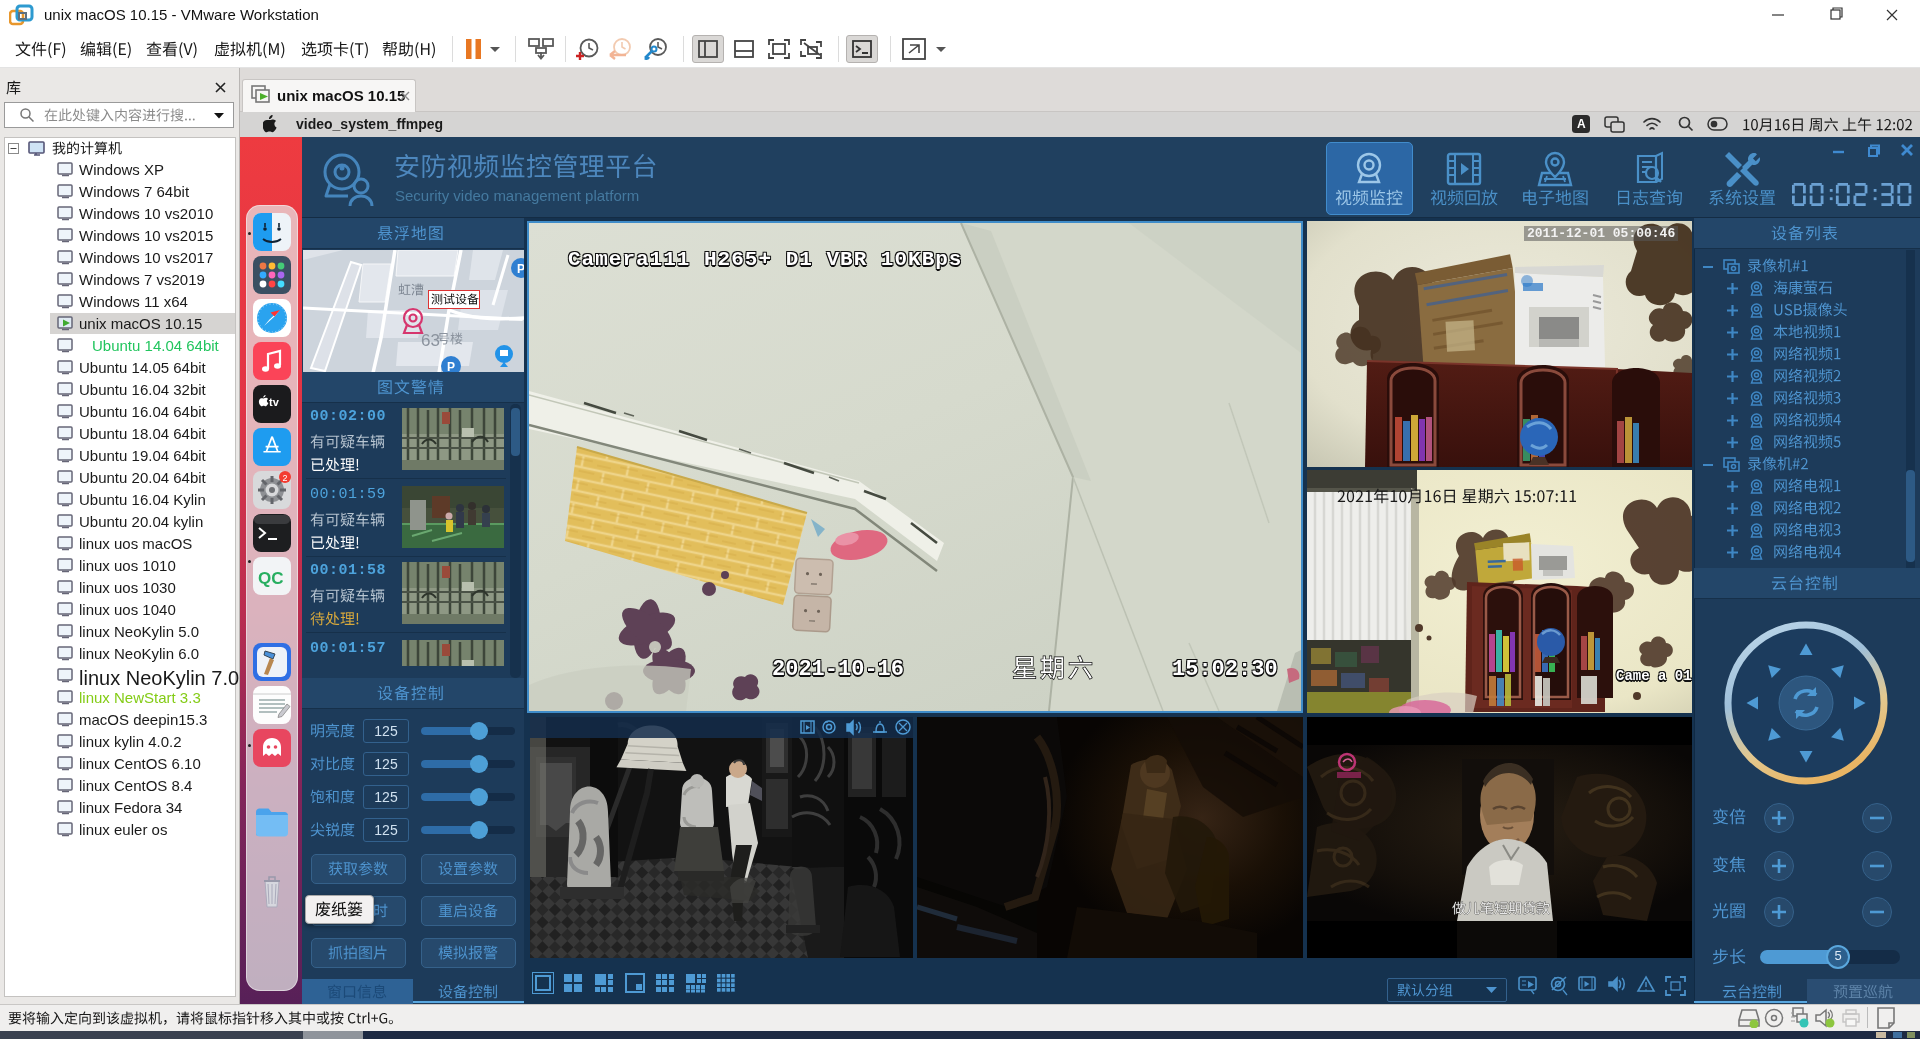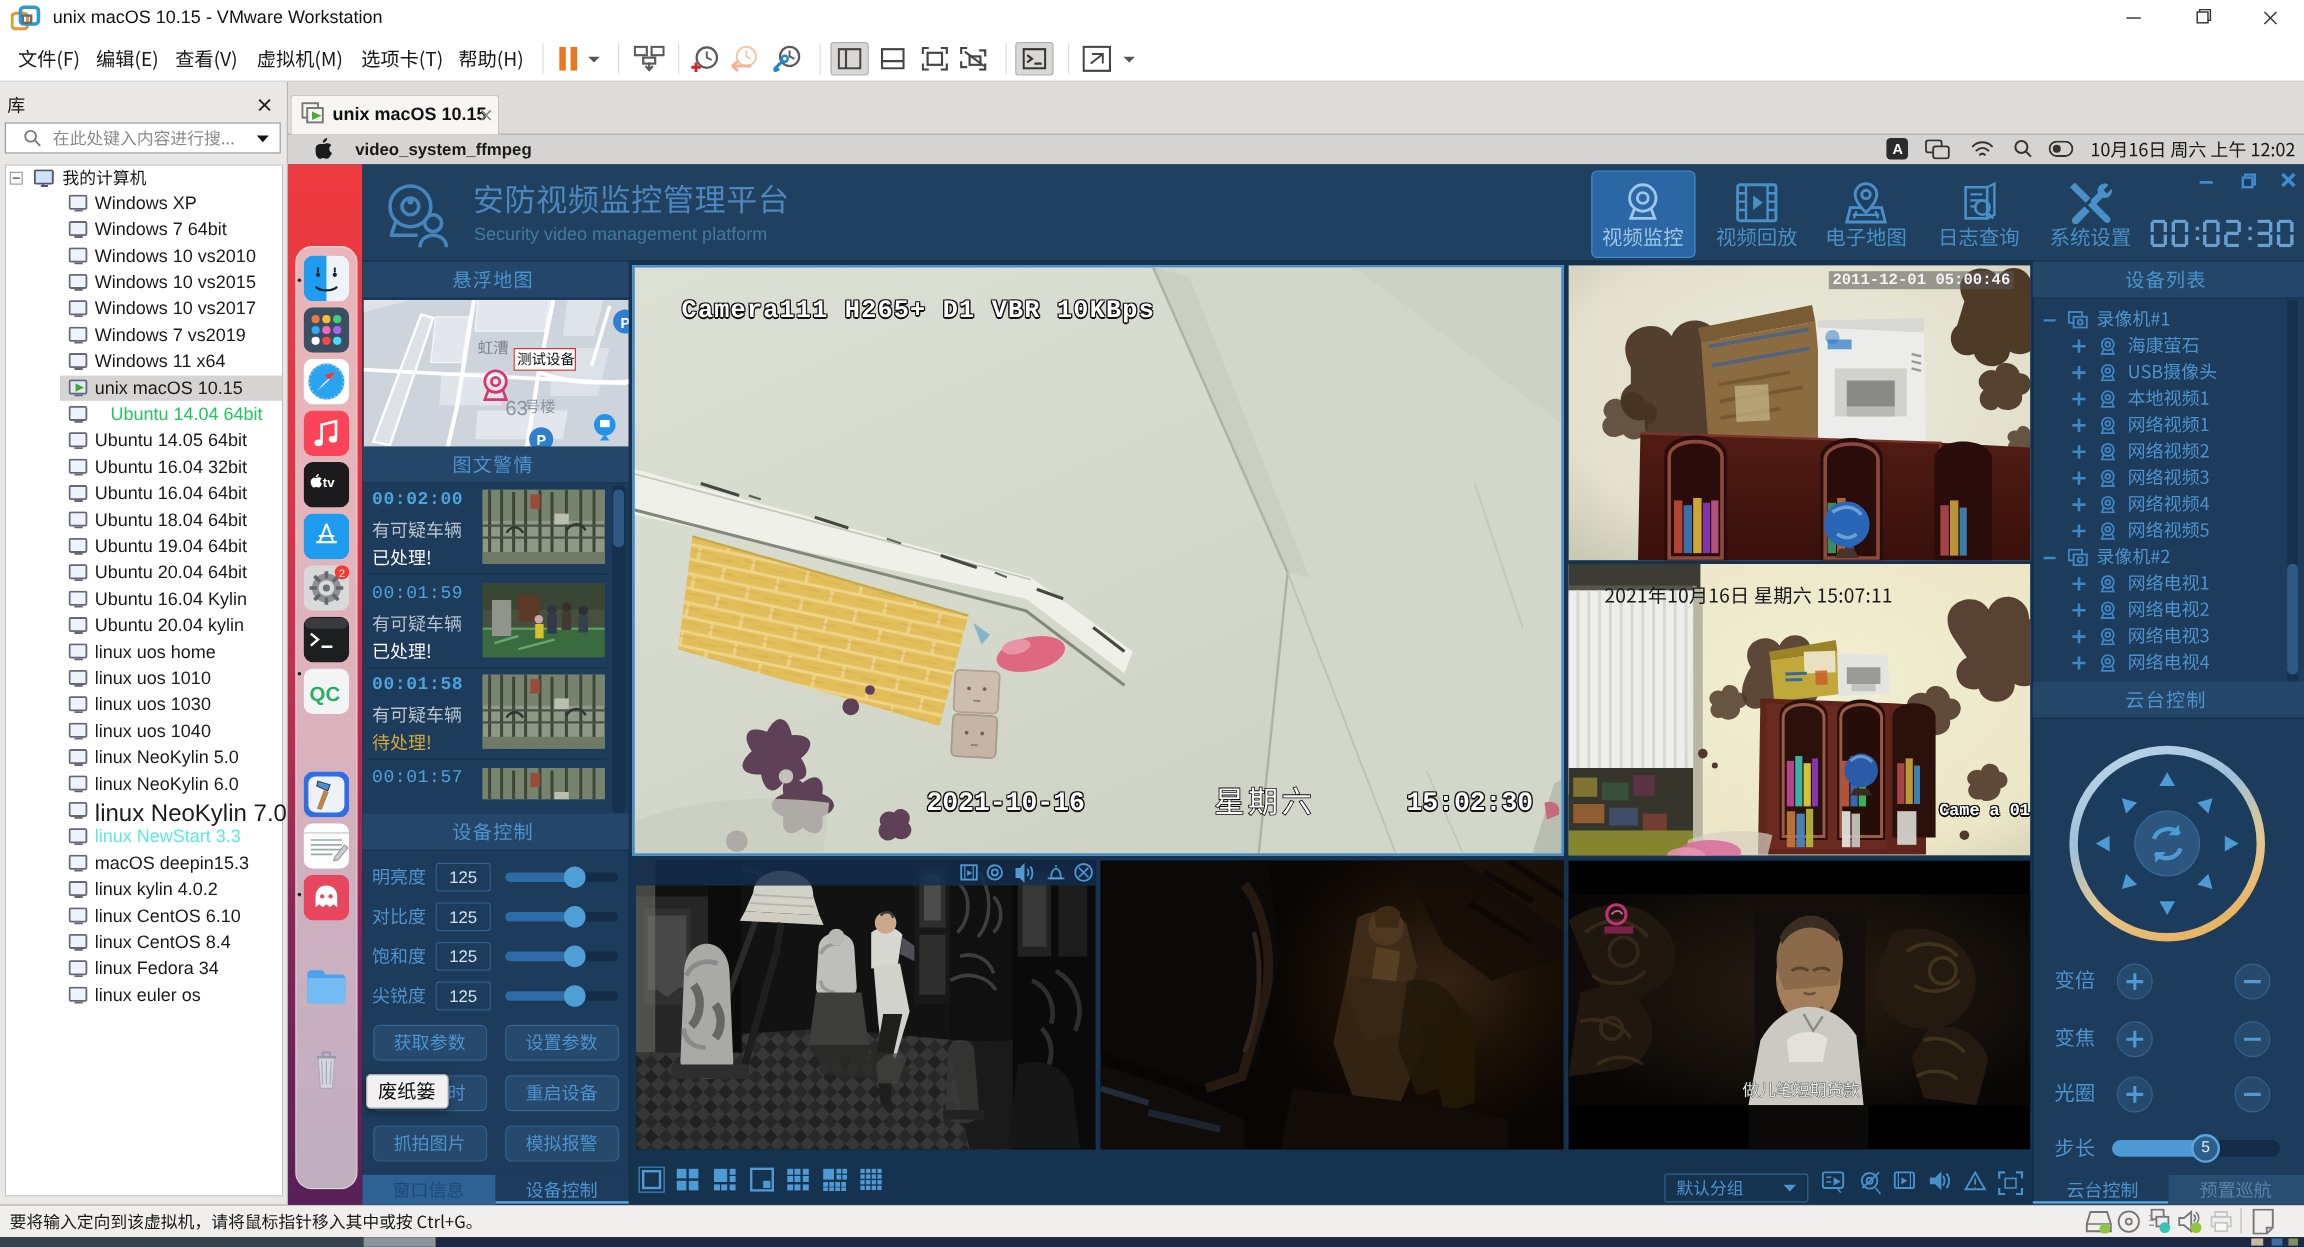--- a/index.html
+++ b/index.html
@@ -466,21 +466,21 @@
 <div class="abs" style="left:79px;top:491px;font-size:15px;color:#1a1a1a">Ubuntu 16.04 Kylin</div>
 <svg class="abs" style="left:57px;top:514px" width="17" height="15" viewBox="0 0 17 15" fill="none">
 <rect x="1" y="1" width="14" height="11" rx="1" stroke="#667" stroke-width="1.5" fill="#eef4fa"></rect>
 <path d="M5 13.5h7" stroke="#667" stroke-width="1.5"></path>
   </svg>
 <div class="abs" style="left:79px;top:513px;font-size:15px;color:#1a1a1a">Ubuntu 20.04 kylin</div>
 <svg class="abs" style="left:57px;top:536px" width="17" height="15" viewBox="0 0 17 15" fill="none">
 <rect x="1" y="1" width="14" height="11" rx="1" stroke="#667" stroke-width="1.5" fill="#eef4fa"></rect>
 <path d="M5 13.5h7" stroke="#667" stroke-width="1.5"></path>
   </svg>
-<div class="abs" style="left:79px;top:535px;font-size:15px;color:#1a1a1a">linux uos home</div>
+<div class="abs" style="left:79px;top:535px;font-size:15px;color:#1a1a1a">linux uos macOS</div>
 <svg class="abs" style="left:57px;top:558px" width="17" height="15" viewBox="0 0 17 15" fill="none">
 <rect x="1" y="1" width="14" height="11" rx="1" stroke="#667" stroke-width="1.5" fill="#eef4fa"></rect>
 <path d="M5 13.5h7" stroke="#667" stroke-width="1.5"></path>
   </svg>
 <div class="abs" style="left:79px;top:557px;font-size:15px;color:#1a1a1a">linux uos 1010</div>
 <svg class="abs" style="left:57px;top:580px" width="17" height="15" viewBox="0 0 17 15" fill="none">
 <rect x="1" y="1" width="14" height="11" rx="1" stroke="#667" stroke-width="1.5" fill="#eef4fa"></rect>
 <path d="M5 13.5h7" stroke="#667" stroke-width="1.5"></path>
   </svg>
 <div class="abs" style="left:79px;top:579px;font-size:15px;color:#1a1a1a">linux uos 1030</div>
@@ -501,21 +501,21 @@
 <div class="abs" style="left:79px;top:645px;font-size:15px;color:#1a1a1a">linux NeoKylin 6.0</div>
 <svg class="abs" style="left:57px;top:668px" width="17" height="15" viewBox="0 0 17 15" fill="none">
 <rect x="1" y="1" width="14" height="11" rx="1" stroke="#667" stroke-width="1.5" fill="#eef4fa"></rect>
 <path d="M5 13.5h7" stroke="#667" stroke-width="1.5"></path>
   </svg>
 <div class="abs" style="left:79px;top:667px;font-size:20px;color:#1a1a1a">linux NeoKylin 7.0</div>
 <svg class="abs" style="left:57px;top:690px" width="17" height="15" viewBox="0 0 17 15" fill="none">
 <rect x="1" y="1" width="14" height="11" rx="1" stroke="#667" stroke-width="1.5" fill="#eef4fa"></rect>
 <path d="M5 13.5h7" stroke="#667" stroke-width="1.5"></path>
   </svg>
-<div class="abs" style="left:79px;top:689px;font-size:15px;color:#5eead4">linux NewStart 3.3</div>
+<div class="abs" style="left:79px;top:689px;font-size:15px;color:#84cc16">linux NewStart 3.3</div>
 <svg class="abs" style="left:57px;top:712px" width="17" height="15" viewBox="0 0 17 15" fill="none">
 <rect x="1" y="1" width="14" height="11" rx="1" stroke="#667" stroke-width="1.5" fill="#eef4fa"></rect>
 <path d="M5 13.5h7" stroke="#667" stroke-width="1.5"></path>
   </svg>
 <div class="abs" style="left:79px;top:711px;font-size:15px;color:#1a1a1a">macOS deepin15.3</div>
 <svg class="abs" style="left:57px;top:734px" width="17" height="15" viewBox="0 0 17 15" fill="none">
 <rect x="1" y="1" width="14" height="11" rx="1" stroke="#667" stroke-width="1.5" fill="#eef4fa"></rect>
 <path d="M5 13.5h7" stroke="#667" stroke-width="1.5"></path>
   </svg>
 <div class="abs" style="left:79px;top:733px;font-size:15px;color:#1a1a1a">linux kylin 4.0.2</div>
@@ -1020,21 +1020,21 @@
     <rect width="102" height="62" fill="#8e9884"></rect>
 <rect y="0" width="102" height="26" fill="#76836d"></rect>
 <path d="M6 0v62M16 0v62M26 2v60M36 0v62M48 0v62M58 2v60M70 0v62M82 0v62M93 0v62" stroke="#3d463a" stroke-width="2.5"></path>
 <path d="M0 30h102M0 40h102" stroke="#4a5246" stroke-width="2"></path>
 <rect x="40" y="4" width="8" height="12" fill="#9a4a3a"></rect>
 <rect x="60" y="20" width="12" height="9" fill="#b8bfae"></rect>
 <path d="M20 36c4-6 10-6 14 0M70 34c5-7 12-7 16 0" stroke="#2e352c" stroke-width="2" fill="none"></path>
 <rect x="0" y="52" width="102" height="10" fill="#6f7a66"></rect>
   </svg>
 <div class="abs" style="left:306px;top:632px;width:200px;height:1px;background:#16304a"></div>
-<div class="abs mono" style="left:310px;top:640px;font-size:15px;font-weight:normal;color:#4da3dc;letter-spacing:0.5px">00:01:57</div>
+<div class="abs mono" style="left:310px;top:640px;font-size:15px;font-weight:bold;color:#4da3dc;letter-spacing:0.5px">00:01:57</div>
 <svg class="abs" style="left:402px;top:640px" width="102" height="26" viewBox="0 0 102 26">
     <rect width="102" height="62" fill="#8e9884"></rect>
 <rect y="0" width="102" height="26" fill="#76836d"></rect>
 <path d="M6 0v62M16 0v62M26 2v60M36 0v62M48 0v62M58 2v60M70 0v62M82 0v62M93 0v62" stroke="#3d463a" stroke-width="2.5"></path>
 <path d="M0 30h102M0 40h102" stroke="#4a5246" stroke-width="2"></path>
 <rect x="40" y="4" width="8" height="12" fill="#9a4a3a"></rect>
 <rect x="60" y="20" width="12" height="9" fill="#b8bfae"></rect>
 <path d="M20 36c4-6 10-6 14 0M70 34c5-7 12-7 16 0" stroke="#2e352c" stroke-width="2" fill="none"></path>
 <rect x="0" y="52" width="102" height="10" fill="#6f7a66"></rect>
   </svg>

